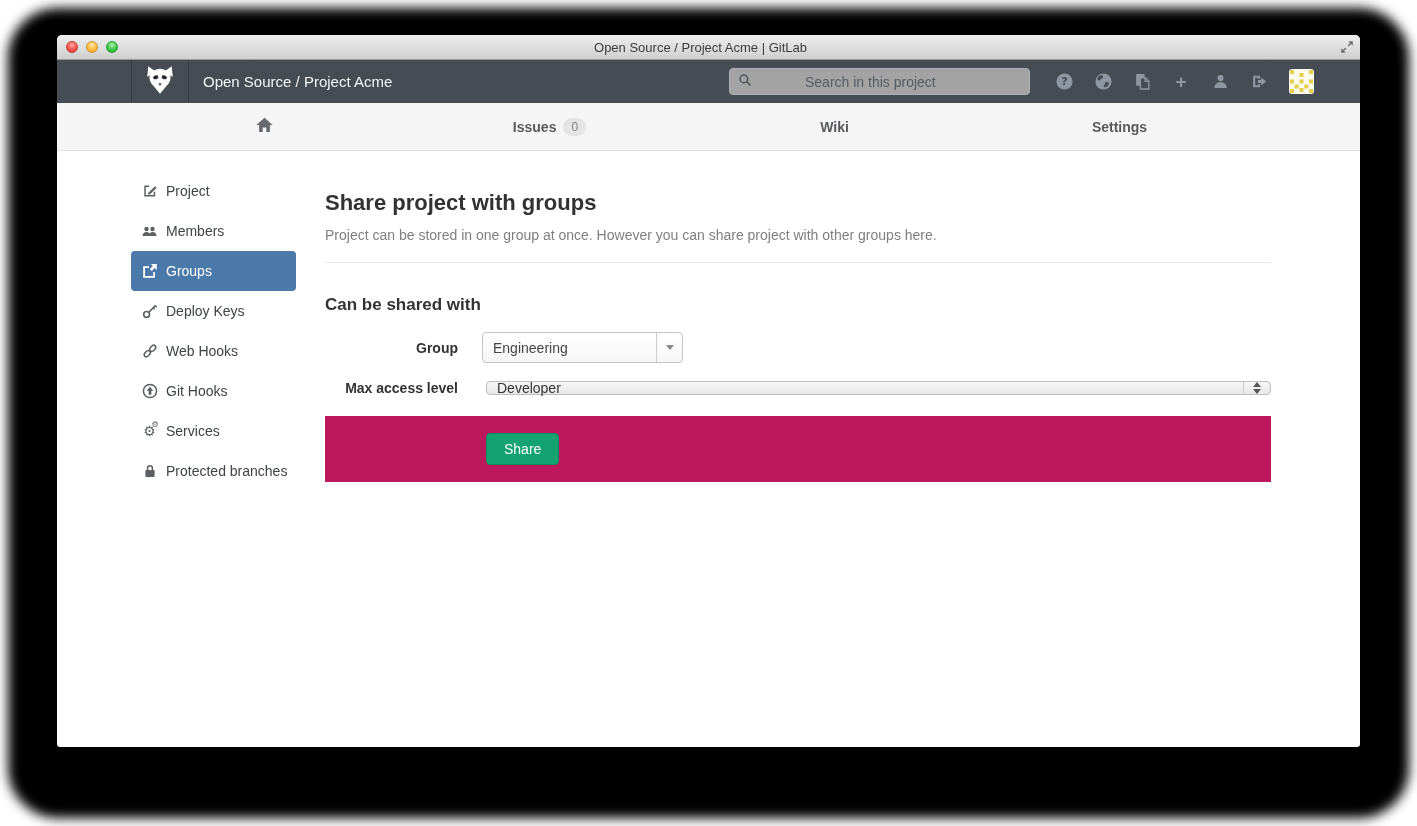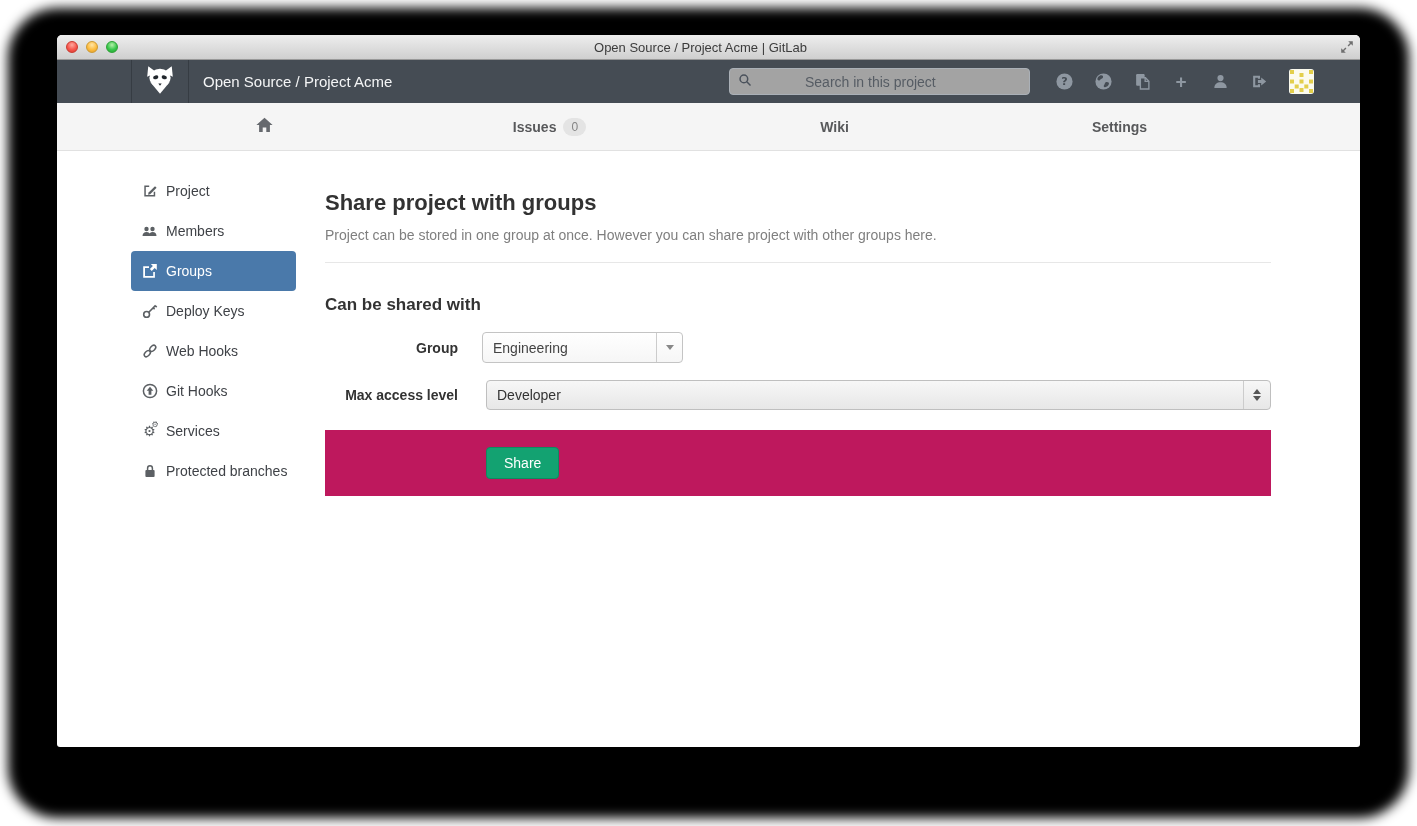--- a/index.html
+++ b/index.html
@@ -82,21 +82,21 @@
 
   .select2 { width:201px; height:31px; background:linear-gradient(#fff,#f6f6f6);
              border:1px solid #c4c4c4; border-radius:4px; display:flex; align-items:center;
              cursor:pointer;margin-left:24px; }
   .select2-text { flex:1; font-size:14px; color:#444; padding-left:10px; }
   .select2-arrow { width:26px; height:100%; border-left:1px solid #ccc; display:flex;
                    align-items:center; justify-content:center; }
   .caret-down { width:0; height:0; border-left:4px solid transparent;
                 border-right:4px solid transparent; border-top:5px solid #888; }
 
-  .native-select { width:785px; height:30px; background:linear-gradient(#f7f7f7,#e7e7e7);
+  .native-select { width:785px; height:14px; background:linear-gradient(#f7f7f7,#e7e7e7);
                    border:1px solid #bfbfbf; border-radius:4px; display:flex;
                    align-items:center; cursor:pointer; }
   .native-select .sel-text { flex:1; font-size:14px; color:#333; padding-left:10px; }
   .stepper { width:27px; height:100%; border-left:1px solid #ccc; display:flex;
              flex-direction:column; align-items:center; justify-content:center; gap:2px; }
   .tri-up { width:0; height:0; border-left:4px solid transparent; border-right:4px solid transparent;
             border-bottom:5px solid #555; }
   .tri-dn { width:0; height:0; border-left:4px solid transparent; border-right:4px solid transparent;
             border-top:5px solid #555; }
 

